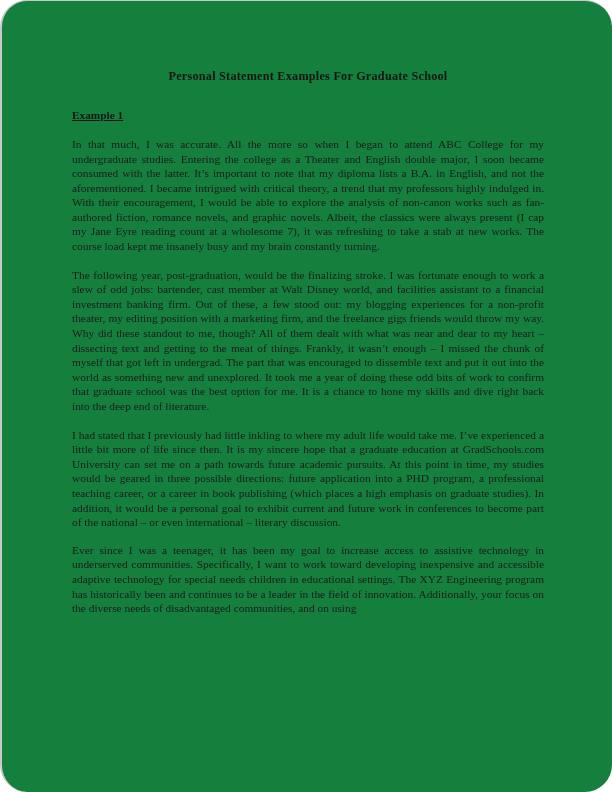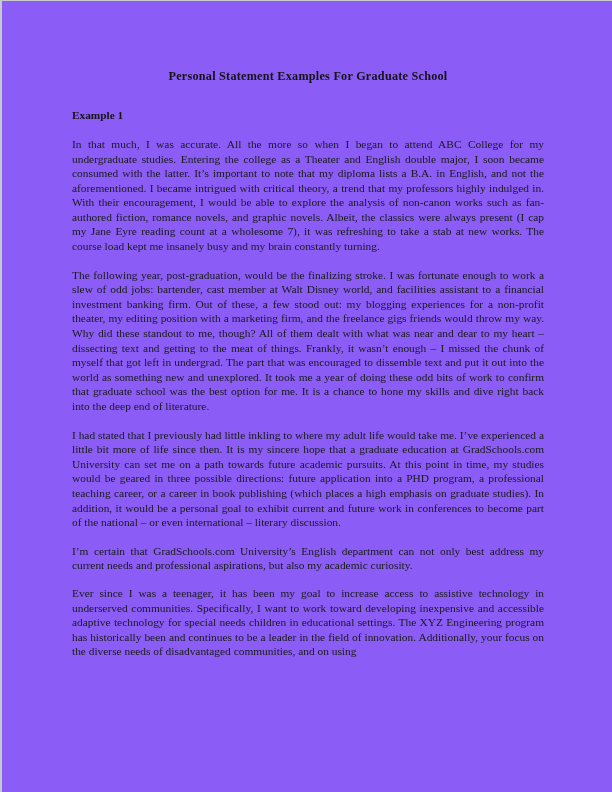--- a/index.html
+++ b/index.html
@@ -10,24 +10,25 @@
   }
   body {
     font-family: "Liberation Serif", "DejaVu Serif", serif;
     color: #1a1a1a;
   }
   .page {
     position: relative;
     width: 612px;
     height: 792px;
     box-sizing: border-box;
-    background: #8b5cf6;
+    background: #15803d;
     overflow: hidden;
     border-top: 1px solid #c9c9c9;
     border-left: 2px solid #c9c9c9;
+    border-radius: 27px;
   }
   .doc-body {
     position: absolute;
     left: 70px;
     top: 0;
     width: 472px;
   }
   .doc-title {
     font-size: 12.2px;
     font-weight: bold;
@@ -38,20 +39,21 @@
     line-height: 1.25;
     color: #141414;
   }
   .section-heading {
     font-size: 11.3px;
     font-weight: bold;
     text-align: left;
     margin: 0;
     line-height: 1.3;
     color: #141414;
+    text-decoration: underline;
   }
   .heading-first {
     padding-top: 24px;
   }
   .heading-later {
     padding-top: 47px;
   }
   p.para {
     font-size: 11.4px;
     line-height: 14.6px;
@@ -77,19 +79,18 @@
 
     <h2 class="section-heading heading-first">Example 1</h2>
 
 
     <p class="para">In that much, I was accurate. All the more so when I began to attend ABC College for my undergraduate studies. Entering the college as a Theater and English double major, I soon became consumed with the latter. It’s important to note that my diploma lists a B.A. in English, and not the aforementioned. I became intrigued with critical theory, a trend that my professors highly indulged in. With their encouragement, I would be able to explore the analysis of non-canon works such as fan-authored fiction, romance novels, and graphic novels. Albeit, the classics were always present (I cap my Jane Eyre reading count at a wholesome 7), it was refreshing to take a stab at new works. The course load kept me insanely busy and my brain constantly turning.</p>
 
     <p class="para">The following year, post-graduation, would be the finalizing stroke. I was fortunate enough to work a slew of odd jobs: bartender, cast member at Walt Disney world, and facilities assistant to a financial investment banking firm. Out of these, a few stood out: my blogging experiences for a non-profit theater, my editing position with a marketing firm, and the freelance gigs friends would throw my way. Why did these standout to me, though? All of them dealt with what was near and dear to my heart – dissecting text and getting to the meat of things. Frankly, it wasn’t enough – I missed the chunk of myself that got left in undergrad. The part that was encouraged to dissemble text and put it out into the world as something new and unexplored. It took me a year of doing these odd bits of work to confirm that graduate school was the best option for me. It is a chance to hone my skills and dive right back into the deep end of literature.</p>
 
     <p class="para">I had stated that I previously had little inkling to where my adult life would take me. I’ve experienced a little bit more of life since then. It is my sincere hope that a graduate education at GradSchools.com University can set me on a path towards future academic pursuits. At this point in time, my studies would be geared in three possible directions: future application into a PHD program, a professional teaching career, or a career in book publishing (which places a high emphasis on graduate studies). In addition, it would be a personal goal to exhibit current and future work in conferences to become part of the national – or even international – literary discussion.</p>
 
-    <p class="para">I’m certain that GradSchools.com University’s English department can not only best address my current needs and professional aspirations, but also my academic curiosity.</p>
 
 
     <p class="para tight">Ever since I was a teenager, it has been my goal to increase access to assistive technology in underserved communities. Specifically, I want to work toward developing inexpensive and accessible adaptive technology for special needs children in educational settings. The XYZ Engineering program has historically been and continues to be a leader in the field of innovation. Additionally, your focus on the diverse needs of disadvantaged communities, and on using</p>
 
   </div>
 </div>
 
 </body></html>

